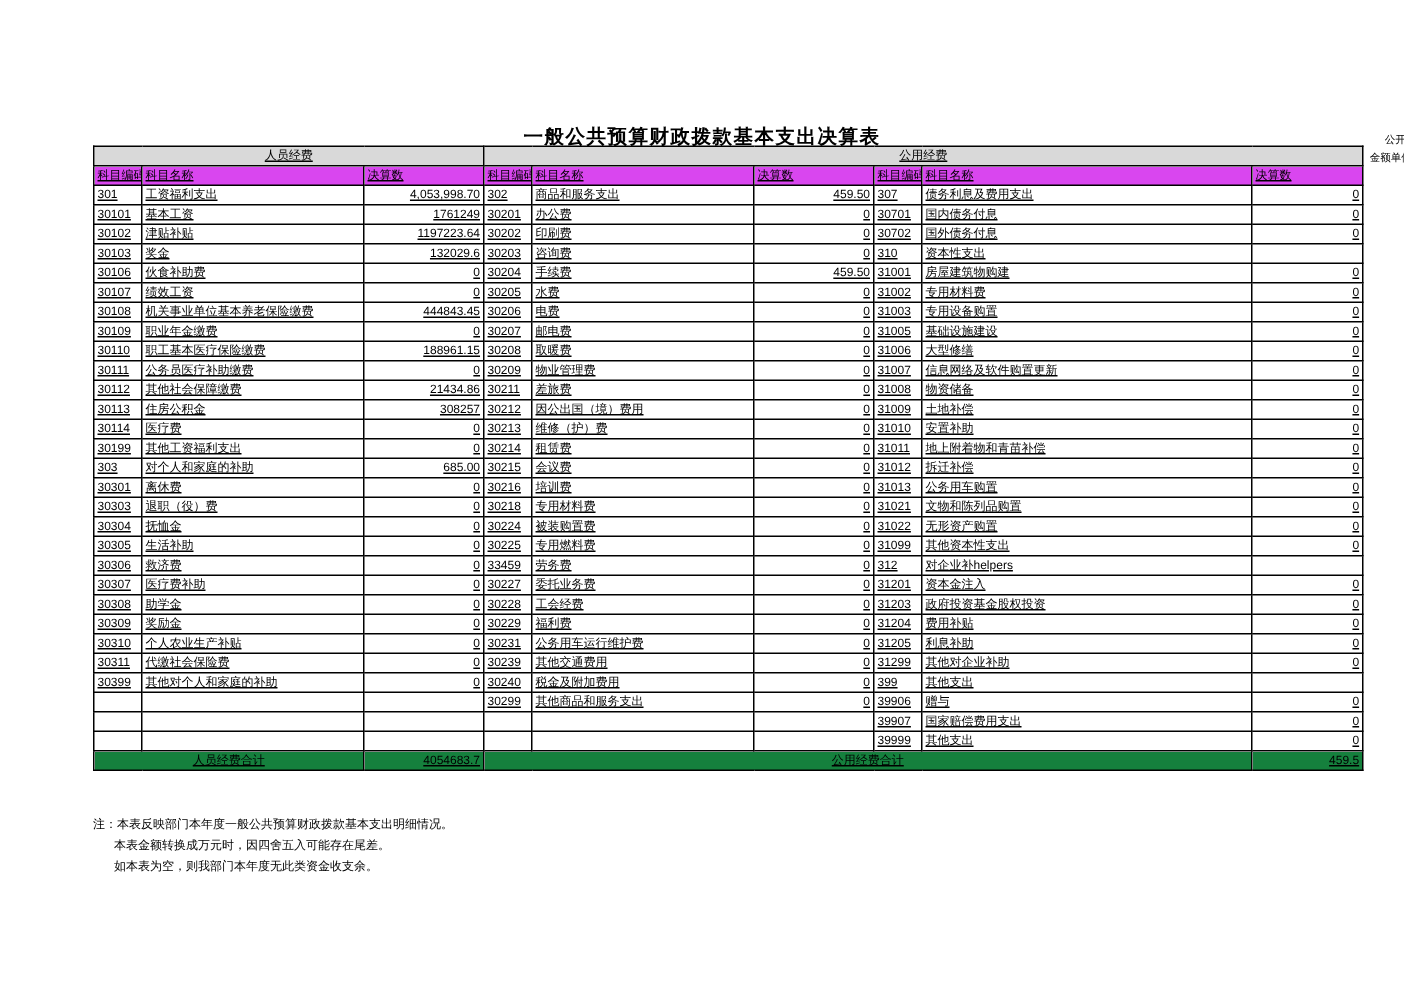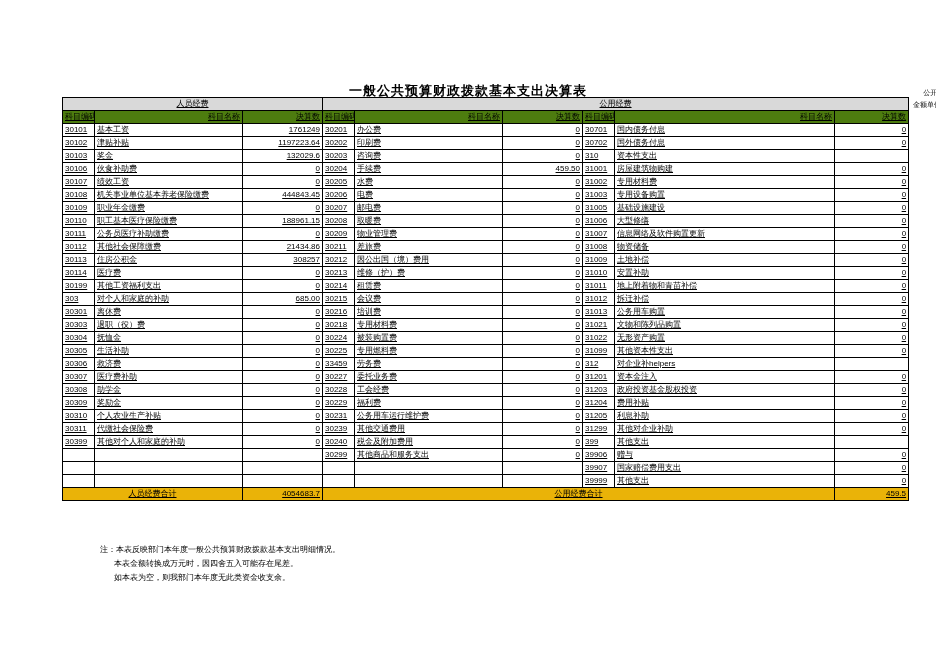--- a/index.html
+++ b/index.html
@@ -42,34 +42,34 @@
     white-space:nowrap;
   }
   .grp{
     background:#d9d9d9;
     text-align:center;
     font-size:9px;
     height:13px;
     line-height:13px;
   }
   .hdr{
-    background:#4d7c0f;
-    text-align:right;
+    background:#d946ef;
+    text-align:left;
     font-size:8px;
     height:26px;
     line-height:10px;
     vertical-align:middle;
   }
   .code{text-align:left;}
   .nm{text-align:left;}
   .num{text-align:right;}
-  .sumrow td{background:#eab308;height:13px;line-height:13px;}
+  .sumrow td{background:#15803d;height:13px;line-height:13px;}
   .sum-label{text-align:center;}
   .notes{
-    position:absolute;left:62px;top:543px;font-size:8px;line-height:14px;margin-left:38px;
+    position:absolute;left:62px;top:543px;font-size:8px;line-height:14px;
   }
   .notes div{white-space:nowrap;}
   .notes .ind{padding-left:14px;}
   
   col.c1{width:32px}
   col.c2{width:148px}
   col.c3{width:80px}
   col.c4{width:32px}
   col.c5{width:148px}
   col.c6{width:80px}
@@ -111,20 +111,31 @@
         <td class="hdr">科目编码</td>
         <td class="hdr">科目名称</td>
         <td class="hdr">决算数</td>
         <td class="hdr">科目编码</td>
         <td class="hdr">科目名称</td>
         <td class="hdr">决算数</td>
       </tr>
     </thead>
     <tbody id="tbody">
         <tr>
+          <td class="code">301</td>
+          <td class="nm">工资福利支出</td>
+          <td class="num">4,053,998.70</td>
+          <td class="code">302</td>
+          <td class="nm">商品和服务支出</td>
+          <td class="num">459.50</td>
+          <td class="code">307</td>
+          <td class="nm">债务利息及费用支出</td>
+          <td class="num">0</td>
+        </tr>
+        <tr>
           <td class="code">30101</td>
           <td class="nm">基本工资</td>
           <td class="num">1761249</td>
           <td class="code">30201</td>
           <td class="nm">办公费</td>
           <td class="num">0</td>
           <td class="code">30701</td>
           <td class="nm">国内债务付息</td>
           <td class="num">0</td>
         </tr>

